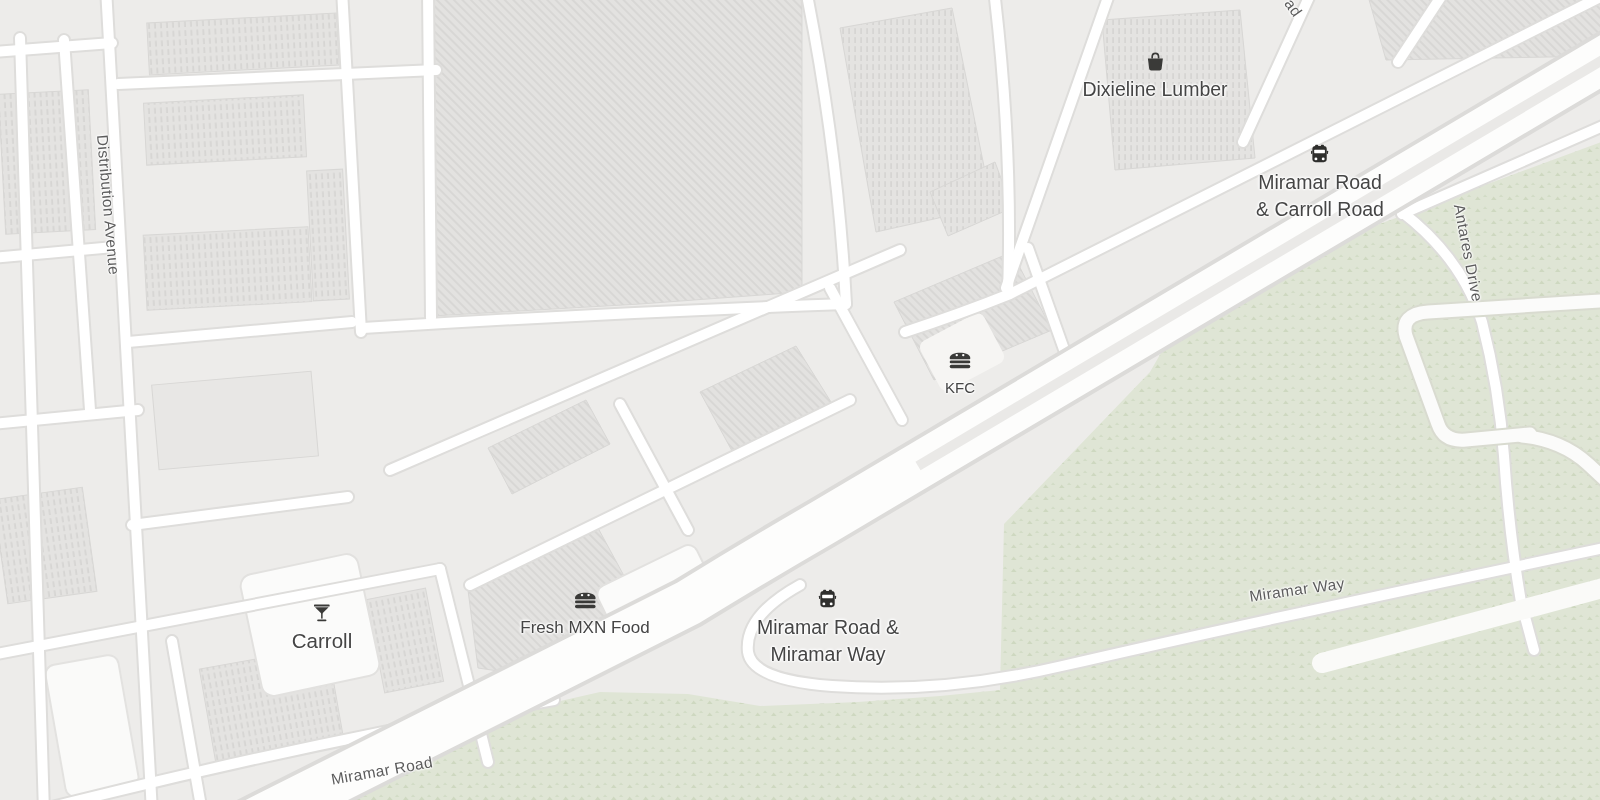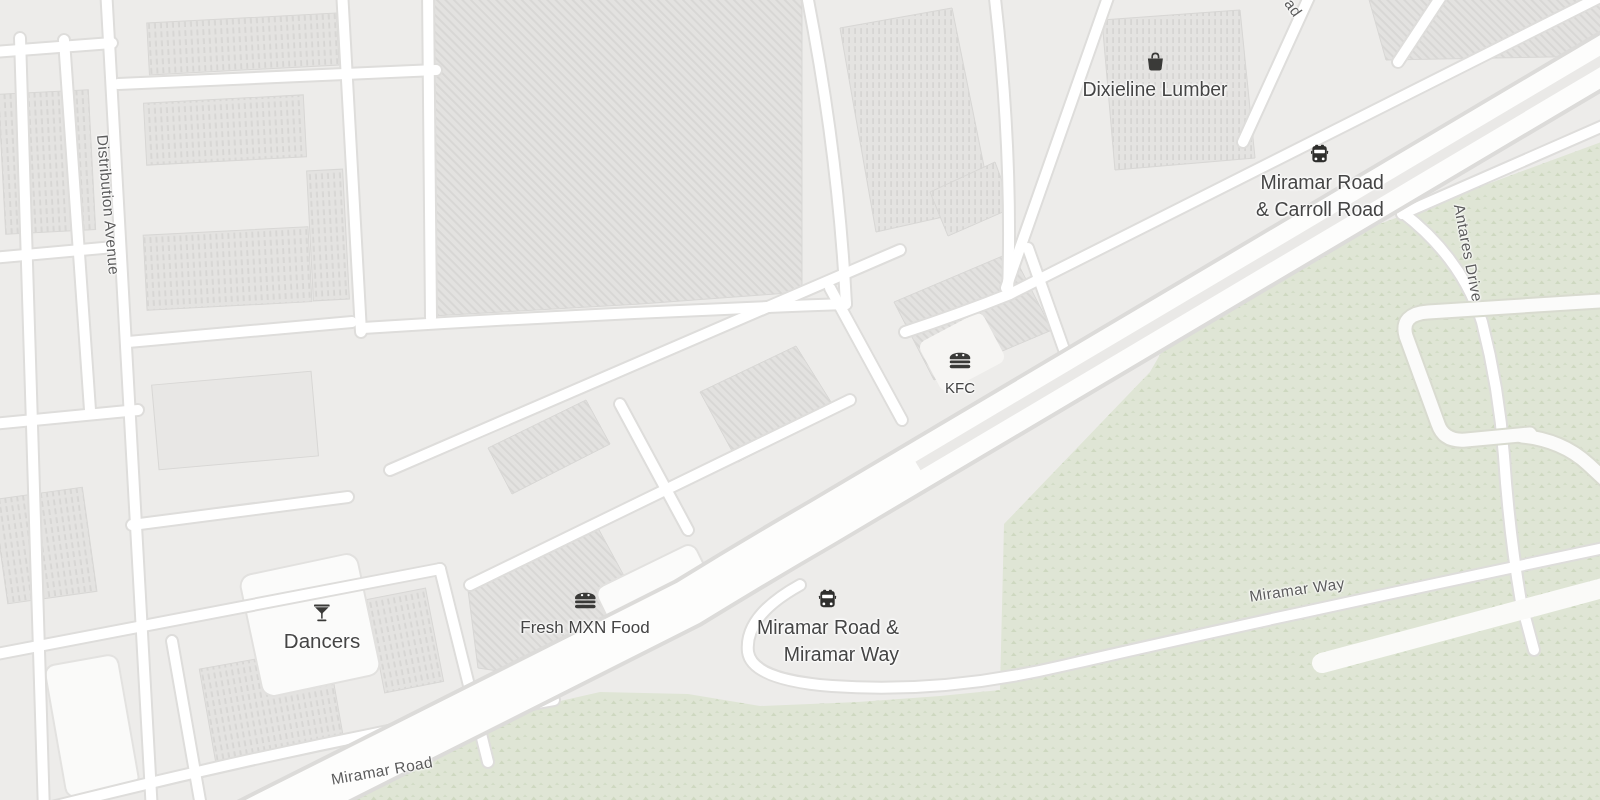--- a/index.html
+++ b/index.html
@@ -10,21 +10,21 @@
   .cas{stroke:#dedddb;stroke-width:14;fill:none;stroke-linecap:round;stroke-linejoin:round}
   .fil{stroke:#ffffff;stroke-width:10;fill:none;stroke-linecap:round;stroke-linejoin:round}
   .cas-g{stroke:#d9dbd0;stroke-width:17;fill:none;stroke-linecap:round;stroke-linejoin:round}
   .fil-g{stroke:#fbfbfa;stroke-width:13;fill:none;stroke-linecap:round;stroke-linejoin:round}
   .bld{stroke:#d8d7d5;stroke-width:1}
   
   .poi{position:absolute;display:flex;flex-direction:column;align-items:center;
        transform:translateX(-50%);cursor:pointer;}
   .poi .icon{width:26px;height:24px;display:flex;align-items:center;justify-content:center;}
   .poi .icon svg{display:block;}
-  .poi-label{margin-top:3px;font-size:19.5px;color:#454545;white-space:nowrap;text-align:right;
+  .poi-label{margin-top:3px;font-size:19.5px;color:#454545;white-space:nowrap;text-align:center;
        line-height:27px;
        text-shadow:0 1px 2px #fff,0 -1px 2px #fff,1px 0 2px #fff,-1px 0 2px #fff,0 0 4px #fff;}
   
   .street-label{position:absolute;font-size:15.5px;color:#5c5c5c;letter-spacing:.4px;
        white-space:nowrap;transform-origin:center;
        text-shadow:0 1px 2px #fff,0 -1px 2px #fff,1px 0 2px #fff,-1px 0 2px #fff;}
 </style>
 </head>
 <body>
 
@@ -267,21 +267,21 @@
 
   <div class="poi" style="left:322px;top:600px">
     <div class="icon">
       <svg width="24" height="24" viewBox="0 0 24 24">
         <rect x="4.2" y="4.6" width="15.6" height="1.9" rx="0.6" fill="#3a3a38"></rect>
         <path d="M5.2 7.2 H18.8 L12 14 Z" fill="#3a3a38"></path>
         <rect x="11.3" y="13" width="1.5" height="5.6" fill="#3a3a38"></rect>
         <rect x="7.4" y="19.4" width="9.2" height="1.8" rx="0.8" fill="#3a3a38"></rect>
       </svg>
     </div>
-    <div class="poi-label" style="font-size:20.5px">Dancers</div>
+    <div class="poi-label" style="font-size:20.5px">Carroll</div>
   </div>
 
   <div class="street-label" style="left:108px;top:205px;transform:translate(-50%,-50%) rotate(85deg)">Distribution Avenue</div>
   <div class="street-label" style="left:1293px;top:8px;transform:translate(-50%,-50%) rotate(55deg)">ad</div>
   <div class="street-label" style="left:1468px;top:253px;transform:translate(-50%,-50%) rotate(79deg)">Antares Drive</div>
   <div class="street-label" style="left:1297px;top:590px;transform:translate(-50%,-50%) rotate(-8deg)">Miramar Way</div>
   <div class="street-label" style="left:382px;top:771px;transform:translate(-50%,-50%) rotate(-10deg)">Miramar Road</div>
 
 </div>
 

